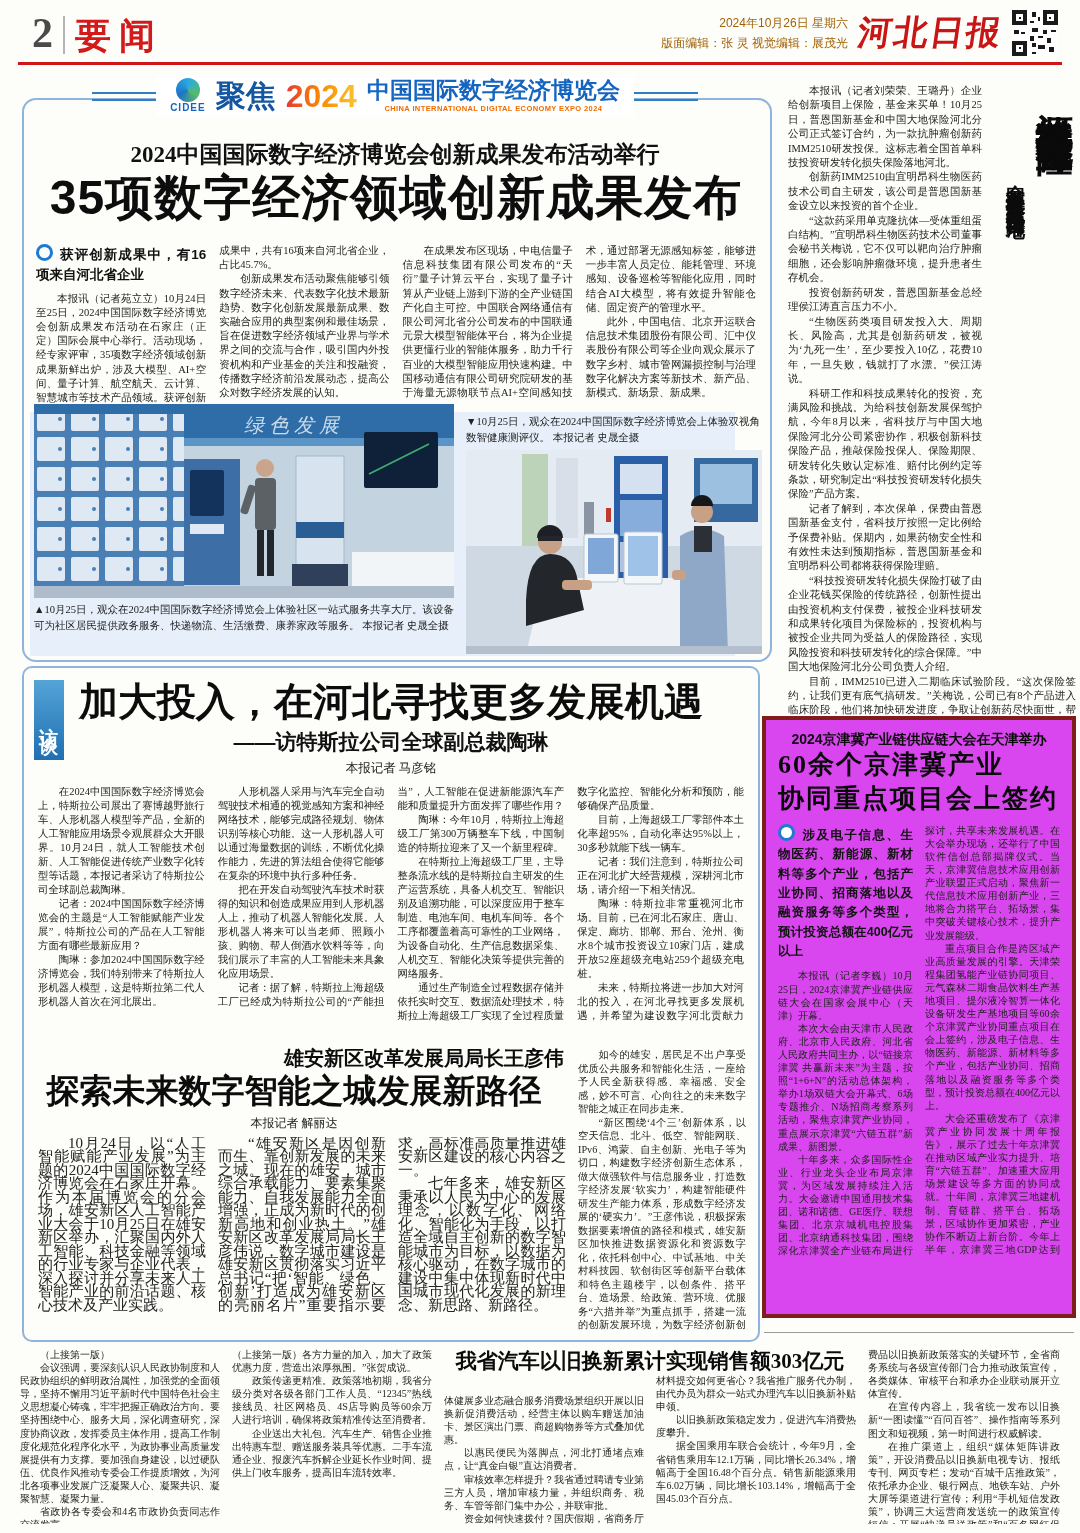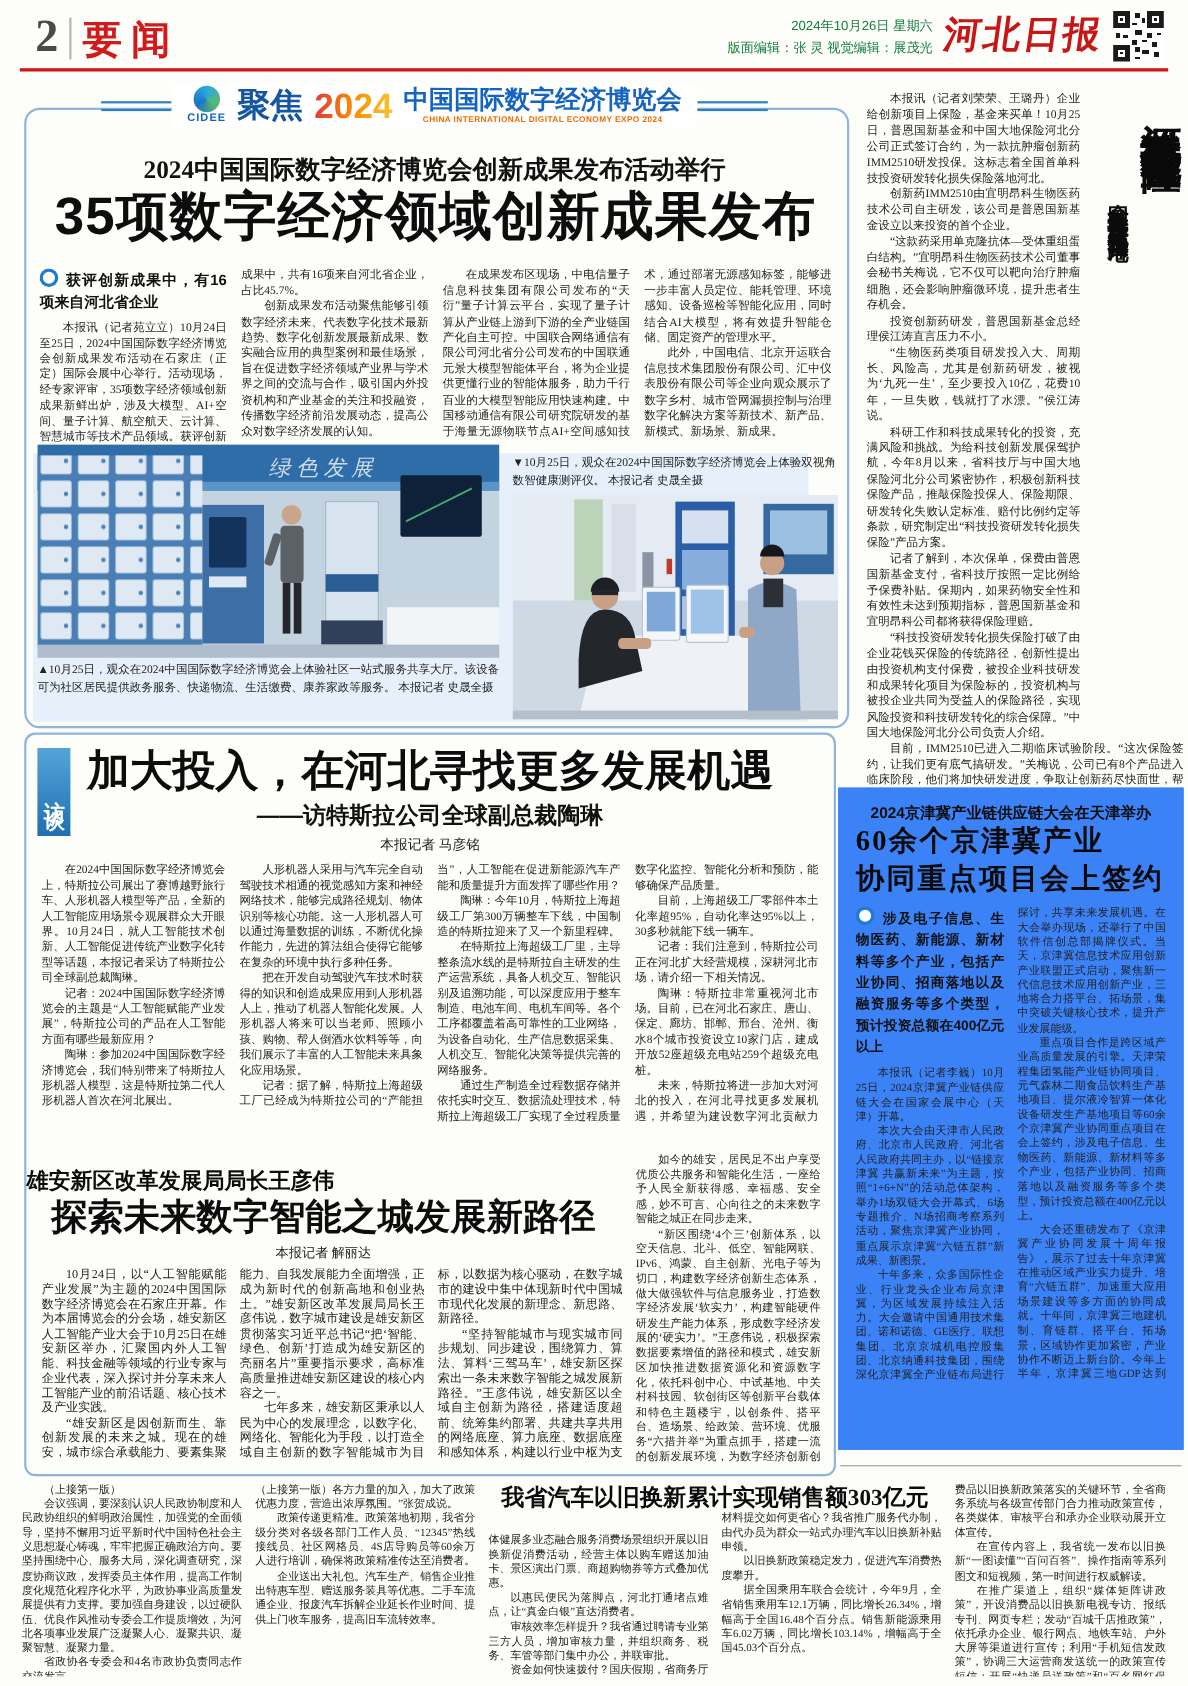--- a/index.html
+++ b/index.html
@@ -4,21 +4,21 @@
 <style>
   html,body{margin:0;padding:0;background:#e8e8e4;}
   #page{position:relative;width:1080px;height:1533px;margin:0 auto;background:#fdfdfa;overflow:hidden;
         font-family:"Liberation Sans","DejaVu Sans",sans-serif;color:#1a1a1a;}
   
   .hdr-left{position:absolute;left:32px;top:12px;display:flex;align-items:flex-end;gap:10px;}
   .pagenum{font:700 42px/1 "Liberation Serif",serif;color:#4a4a4a;}
   .vbar{width:2px;height:38px;background:#b5b5b5;}
   .section{font:900 36px/1 "Liberation Sans",sans-serif;color:#d31a1a;letter-spacing:8px;}
   .hdr-right{position:absolute;right:22px;top:10px;display:flex;align-items:center;gap:10px;}
-  .hdr-meta{text-align:right;font:12px/1.7 "Liberation Sans",sans-serif;color:#15803d;}
+  .hdr-meta{text-align:right;font:12px/1.7 "Liberation Sans",sans-serif;color:#a16207;}
   .masthead{font:900 34px/1 "Liberation Serif",serif;color:#c81515;transform:skewX(-8deg);letter-spacing:2px;}
   .qr{width:46px;height:46px;}
   .red-rule{position:absolute;left:18px;right:18px;top:62px;height:3px;background:#ce1616;}
   
   .paras p{margin:0;text-indent:2em;text-align:justify;}
   .cont p:first-child{text-indent:0;}
   .body-serif{font-family:"Liberation Serif","DejaVu Serif",serif;}
   
   .top-frame{position:absolute;left:22px;top:98px;width:746px;height:560px;border:2px solid #8fb4dd;border-radius:14px;}
   .banner{position:absolute;left:22px;top:76px;width:746px;display:flex;justify-content:center;align-items:center;}
@@ -47,32 +47,32 @@
   
   .mid-frame{position:absolute;left:22px;top:666px;width:734px;height:672px;border:2px solid #8fb4dd;border-radius:10px;}
   .iv-label{position:absolute;left:10px;top:12px;width:30px;height:80px;background:linear-gradient(#55a4d8,#1f6fb2);
             color:#fff;font:700 19px/1 "Liberation Sans",sans-serif;writing-mode:vertical-rl;letter-spacing:8px;
             display:flex;align-items:center;justify-content:center;}
   .iv-title{margin:12px 50px 0;text-align:center;font:900 39px/1.15 "Liberation Serif",serif;color:#0c0c0c;}
   .iv-sub{margin-top:4px;text-align:center;font:700 21px/1.2 "Liberation Sans",sans-serif;color:#111;}
   .iv-byline{margin-top:7px;text-align:center;font:12.5px/1.2 "Liberation Serif",serif;color:#222;}
   .iv-cols{margin:9px 14px 0;height:238px;column-count:4;column-gap:13px;font-size:10.4px;line-height:14px;color:#222;overflow:hidden;}
   .xa{position:absolute;left:0;top:374px;width:734px;height:296px;}
-  .xa-kicker{width:540px;text-align:left;font:700 20px/1.2 "Liberation Sans",sans-serif;color:#0c0c0c;margin-top:20px;}
+  .xa-kicker{width:540px;text-align:right;font:700 20px/1.2 "Liberation Sans",sans-serif;color:#0c0c0c;margin-top:4px;}
   .xa-title{width:540px;text-align:center;font:900 33px/1.2 "Liberation Serif",serif;color:#0c0c0c;margin-top:2px;}
   .xa-byline{width:540px;text-align:center;font:12px/1.2 "Liberation Serif",serif;color:#222;margin-top:4px;}
-  .xa-cols{margin:7px 0 0 14px;width:528px;height:182px;column-count:3;column-gap:12px;font-size:11px;line-height:13.5px;color:#222;overflow:hidden;}
+  .xa-cols{margin:7px 0 0 14px;width:528px;height:182px;column-count:3;column-gap:12px;font-size:15px;line-height:13.5px;color:#222;overflow:hidden;}
   .xa-right{position:absolute;right:12px;top:6px;width:168px;height:282px;font-size:10.2px;line-height:13.5px;color:#222;overflow:hidden;}
   
   .ins{position:absolute;left:788px;top:84px;width:288px;height:632px;font-size:10.5px;line-height:14.4px;color:#222;overflow:hidden;}
   .v-titles{float:right;width:88px;height:588px;display:flex;justify-content:flex-end;margin-left:6px;}
   .v-sub{writing-mode:vertical-rl;font:700 19px/1.25 "Liberation Sans",sans-serif;color:#0c0c0c;padding-top:86px;letter-spacing:2px;}
   .v-main{writing-mode:vertical-rl;font:900 37px/1.2 "Liberation Serif",serif;color:#0a0a0a;letter-spacing:2px;margin-left:4px;}
   
-  .redbox{position:absolute;left:762px;top:716px;width:314px;height:602px;border:4px solid #3b82f6;background:#3b82f6;
+  .redbox{position:absolute;left:762px;top:716px;width:314px;height:602px;border:4px solid #7f1d1d;background:#d946ef;
           padding:10px 12px;box-sizing:border-box;}
   .rb-kicker{text-align:center;font:700 14px/1.3 "Liberation Sans",sans-serif;color:#0c0c0c;}
   .rb-title{text-align:left;font:900 26px/1.3 "Liberation Serif",serif;color:#0a0a0a;letter-spacing:2px;}
   .rb-cols{margin-top:8px;height:442px;column-count:2;column-gap:12px;font-size:10px;line-height:13.1px;color:#222;overflow:hidden;}
   .rb-lead{font:700 12.5px/1.55 "Liberation Sans",sans-serif;color:#111;margin-bottom:8px;text-align:justify;break-inside:avoid;}
   .rb-rule{position:absolute;left:764px;top:1332px;width:310px;border-top:1px solid #9a9a9a;}
   
   .bcol{position:absolute;font-size:10px;line-height:13.1px;color:#222;overflow:hidden;}
   .b1{left:20px;top:1348px;width:200px;height:176px;}
   .b2{left:232px;top:1348px;width:200px;height:176px;}

